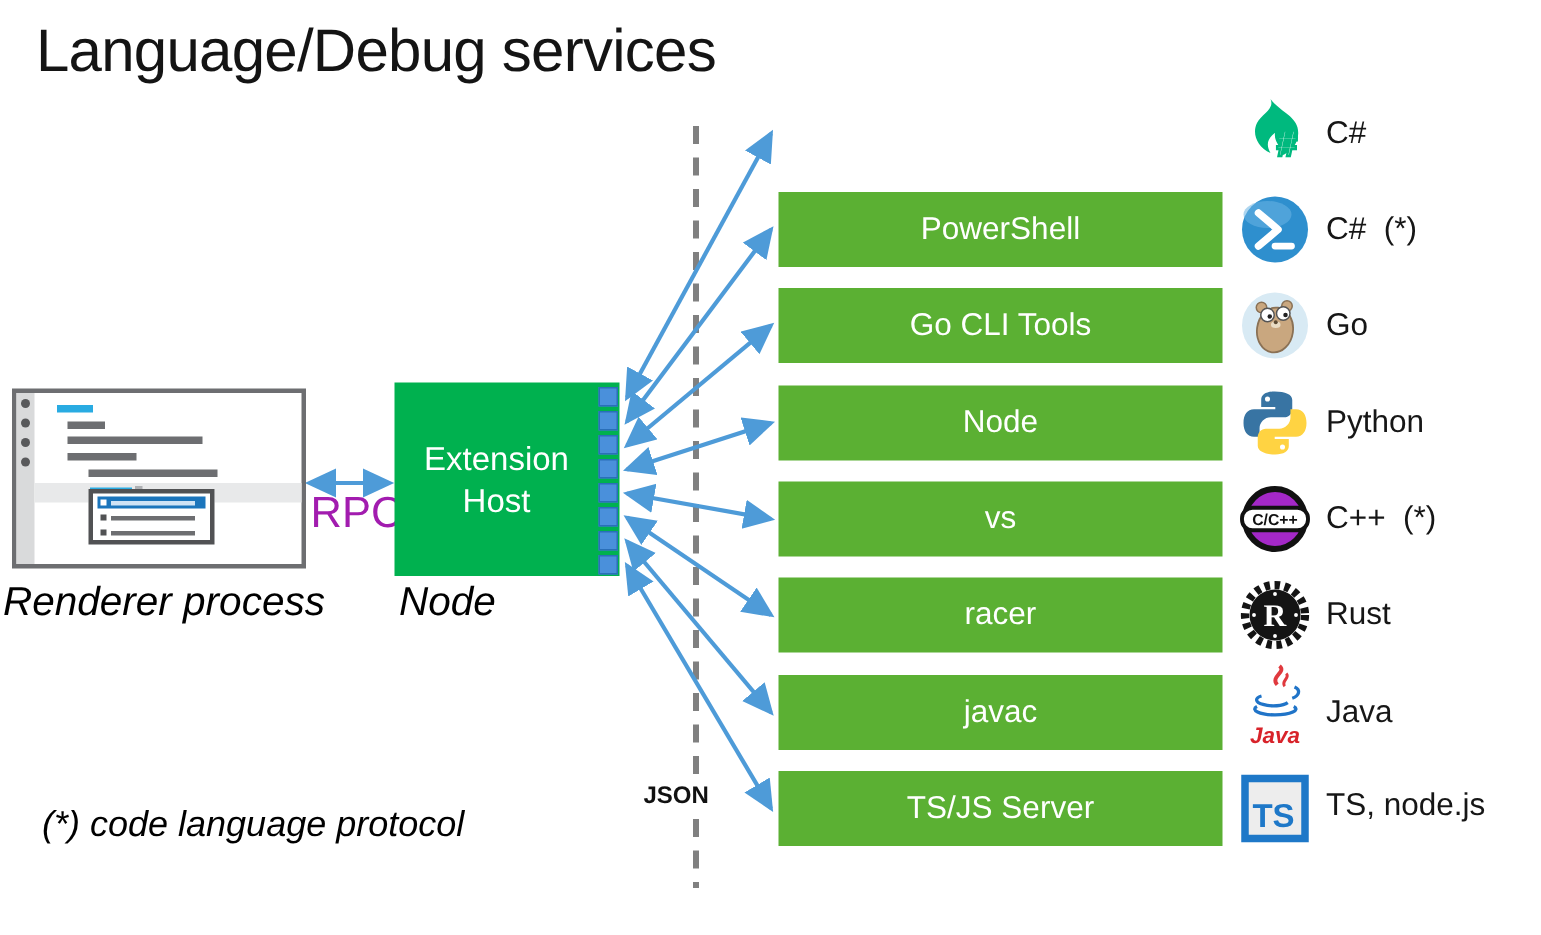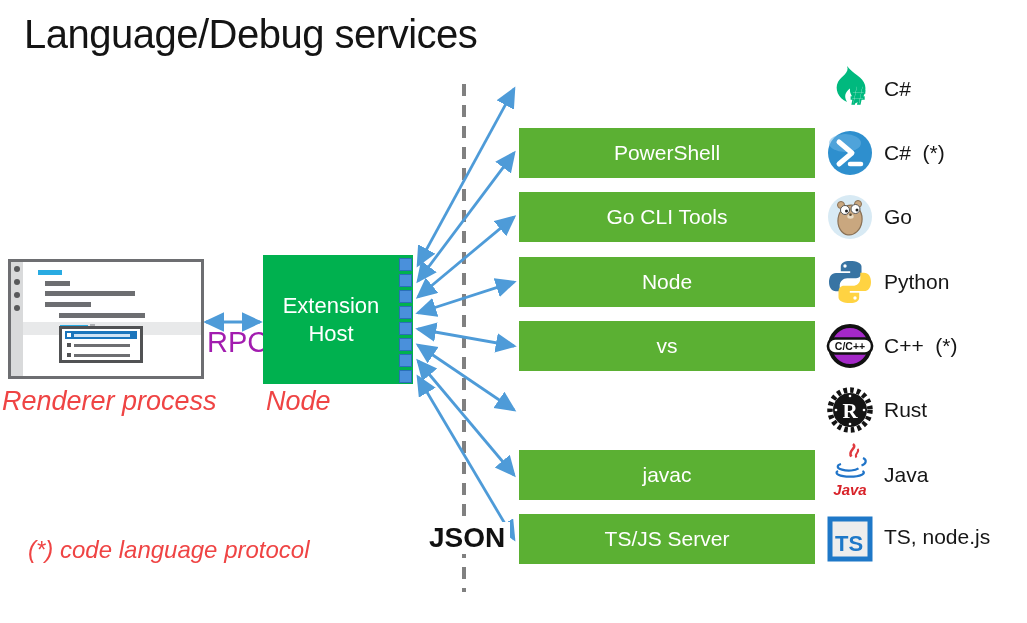--- a/index.html
+++ b/index.html
@@ -22,23 +22,23 @@
   #window .bandseg{position:absolute;left:49px;top:63px;width:28px;height:7px;background:#29ABE2;}
   #window .cursorblk{position:absolute;left:79px;top:62px;width:5px;height:9px;background:#aeb0b3;}
   #popup{position:absolute;left:48px;top:64px;width:84px;height:37px;border:3px solid #515254;background:#fff;box-sizing:border-box;padding:2px 3px;}
   #popup .prow{height:8px;margin-bottom:2px;display:flex;align-items:center;}
   #popup .prow.sel{background:#1B75BC;}
   #popup .pb{width:4px;height:4px;margin:0 3px 0 2px;background:#515254;flex:none;}
   #popup .prow.sel .pb{background:#fff;}
   #popup .pl{width:56px;height:3px;background:#6d6e71;}
   #popup .prow.sel .pl{background:#cfe3f5;}
   
-  .caption{font-style:italic;font-weight:300;font-size:27px;color:#ef4444;z-index:2;}
+  .caption{font-style:italic;font-weight:300;font-size:27px;color:#000000;z-index:2;}
   #rpc-label{left:207px;top:326px;font-size:29px;color:#a21caf;z-index:2;}
-  #json-label{left:424px;top:522px;font-size:28px;font-weight:600;background:#fff;padding:0 5px;z-index:3;}
+  #json-label{left:424px;top:522px;font-size:16px;font-weight:600;background:#fff;padding:0 5px;z-index:3;}
   
   #ext-host{left:263px;top:255px;width:150px;height:129px;background:#00B14F;display:flex;align-items:center;justify-content:center;text-align:center;color:#fff;font-size:22px;line-height:1.25;z-index:2;padding-right:14px;box-sizing:border-box;}
   .port{position:absolute;left:399px;width:13px;height:13px;background:#4A90DB;border:1px solid #2a6fb8;box-sizing:border-box;z-index:3;}
   
   .bar{position:absolute;left:519px;width:296px;height:50px;background:#5BB033;color:#fff;font-size:21px;display:flex;align-items:center;justify-content:center;z-index:2;}
   .svc-icon{position:absolute;left:826px;width:48px;height:48px;z-index:2;}
   .lang{position:absolute;left:884px;height:28px;display:flex;align-items:center;font-size:21px;color:#161616;white-space:pre;z-index:2;}
   #footnote{left:28px;top:536px;font-size:24px;}
 </style>
 </head>
@@ -112,20 +112,21 @@
   <div class="port" style="top:354px"></div>
   <div class="port" style="top:370px"></div>
   <div class="abs caption" style="left:266px;top:386px">Node</div>
 
   <div class="abs" id="json-label">JSON</div>
 
   <div class="bar" style="top:128px">PowerShell</div>
   <div class="bar" style="top:192px">Go CLI Tools</div>
   <div class="bar" style="top:257px">Node</div>
   <div class="bar" style="top:321px">vs</div>
+  <div class="bar" style="top:385px">racer</div>
   <div class="bar" style="top:450px">javac</div>
   <div class="bar" style="top:514px">TS/JS Server</div>
 
   <svg class="svc-icon" style="top:65px" viewBox="0 0 48 48">
     <path d="M21 1c3 7-6 10-9 16-3.5 7 0 16 9 20-3.5-6-1.5-10 3-13.5-1 7 5.5 9 3.5 15.5 9-3 13.5-11 11.5-19C37 12 27 9 21 1z" fill="#00B97E"></path>
     <text x="25" y="39" font-size="25" font-weight="bold" fill="#fff" stroke="#00B97E" stroke-width="1.6">#</text>
   </svg>
   <svg class="svc-icon" style="top:129px" viewBox="0 0 48 48">
     <circle cx="24" cy="24" r="22" fill="#2E8FCE"></circle>
     <ellipse cx="19" cy="14" rx="16" ry="9" fill="#6cb4e4" opacity="0.55"></ellipse>

